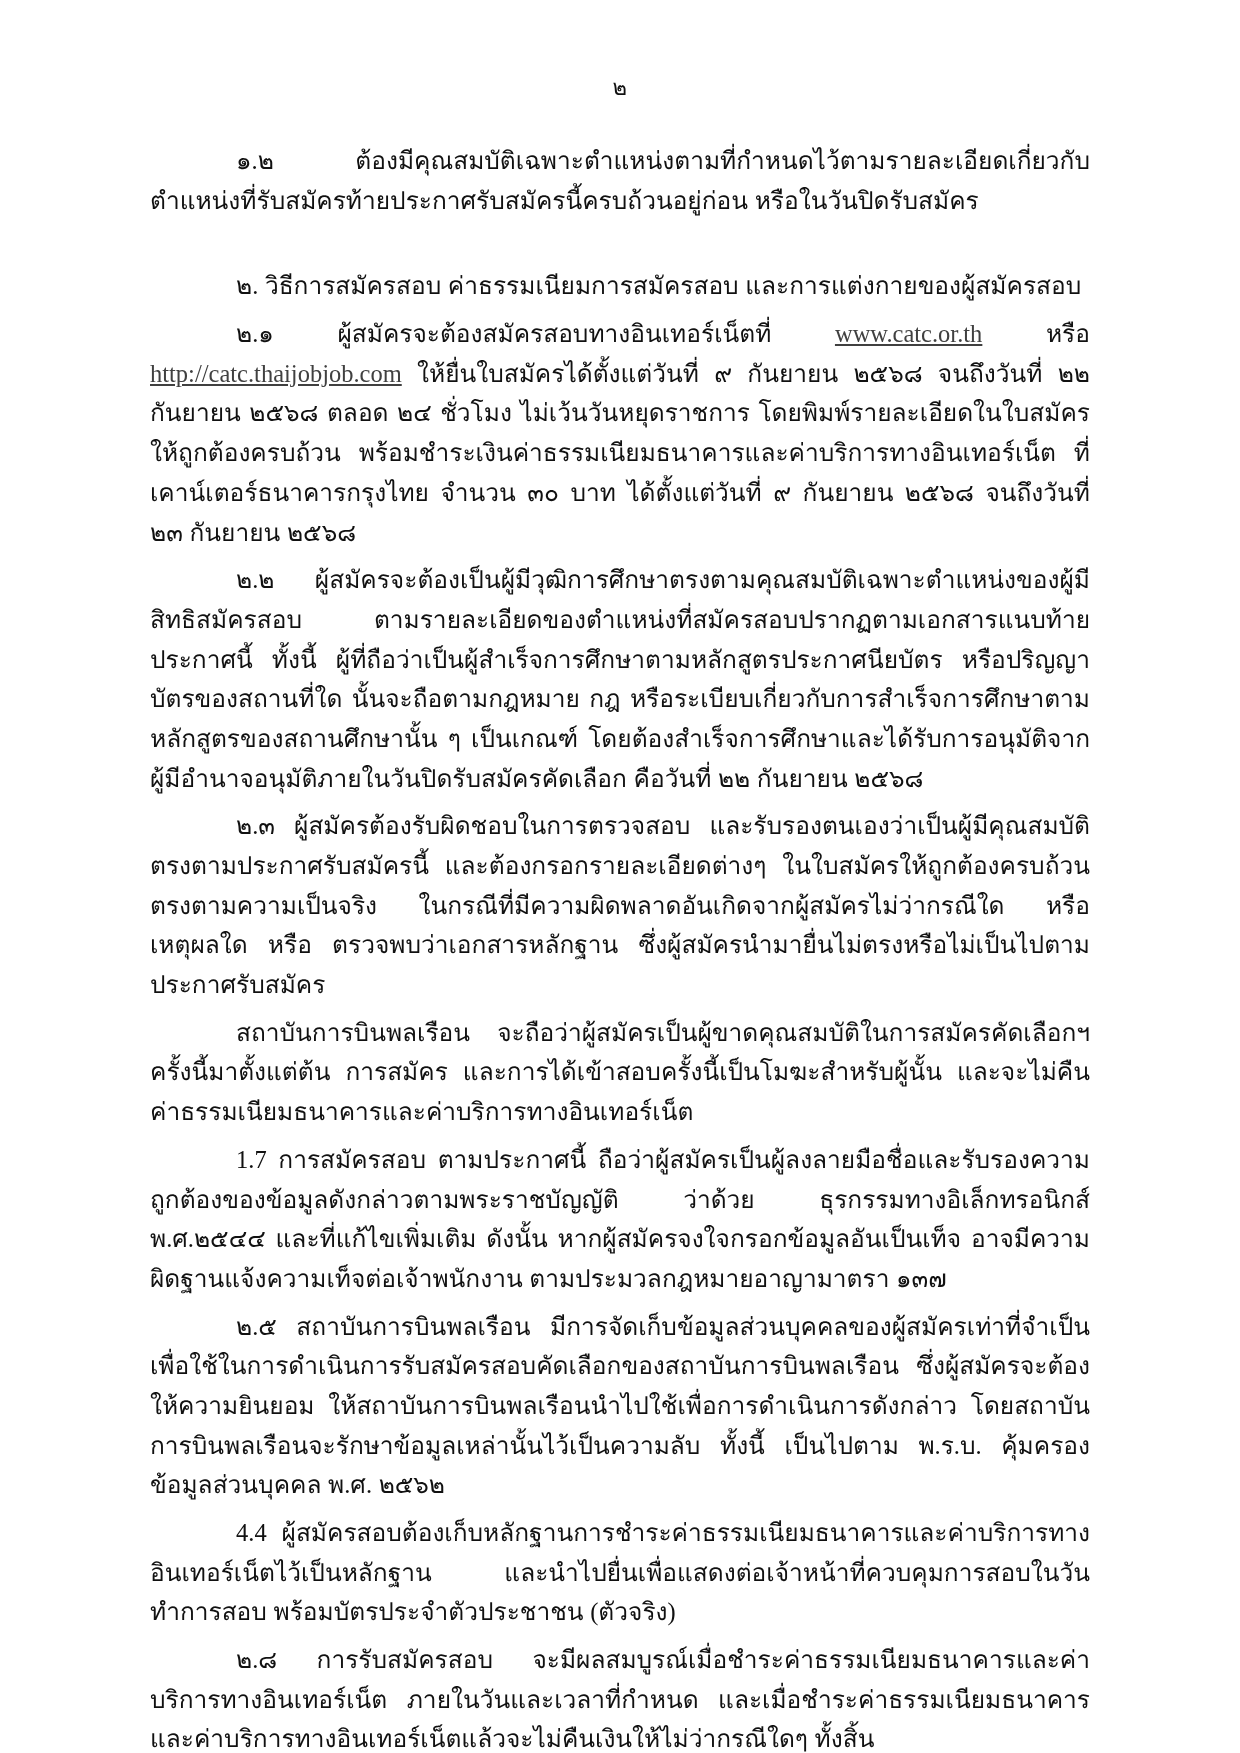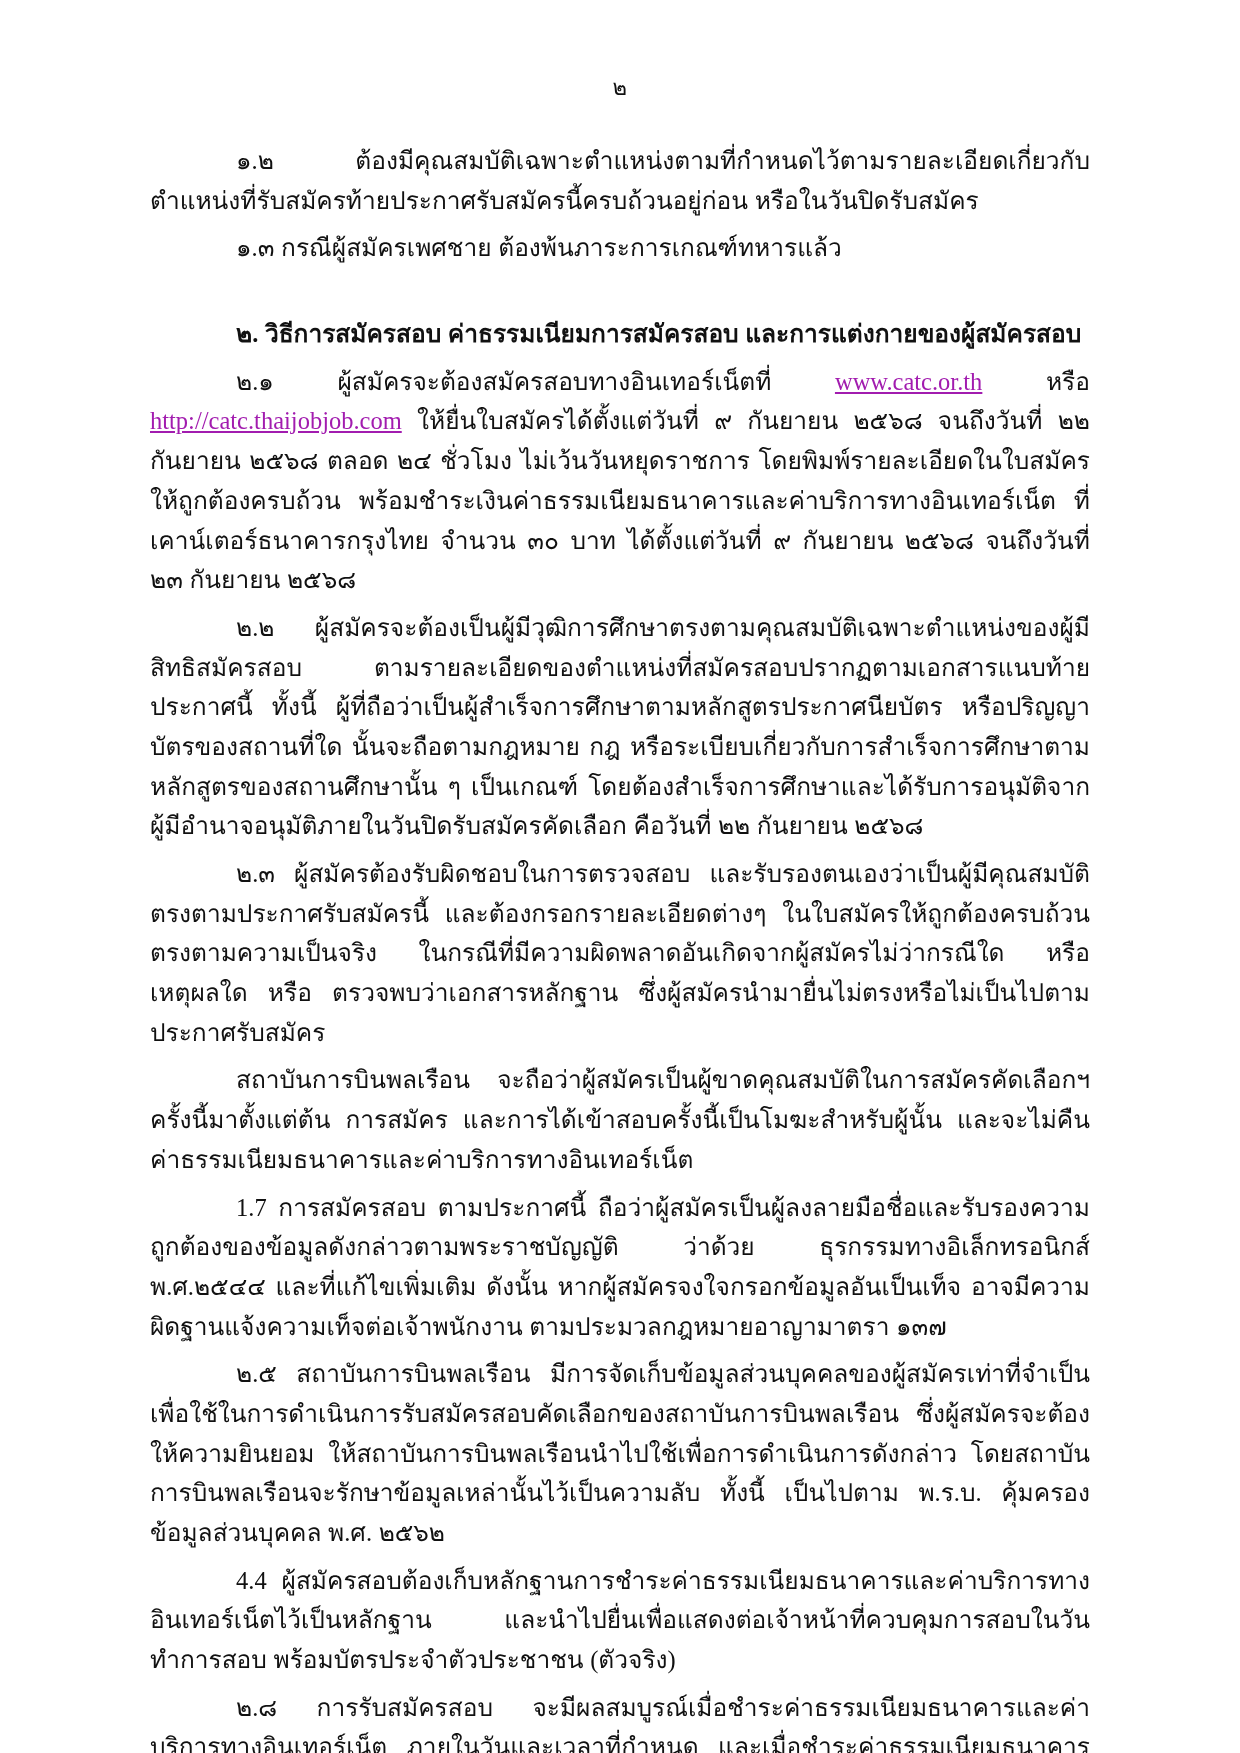--- a/index.html
+++ b/index.html
@@ -36,43 +36,42 @@
     word-spacing: 0.5px;
   }
   .para {
     margin: 8px 0 2px 0;
     text-indent: 0;
   }
   .para.indent {
     text-indent: 86px;
   }
   .section-head {
-    font-weight: bold;
+    font-weight: normal;
     margin: 30px 0 6px 0;
     text-indent: 86px;
     text-align: justify;
   }
   .spacer-sm { height: 14px; }
   .link {
     text-decoration: underline;
-    color: #a21caf;
+    color: #404040;
   }
 </style>
 </head>
 <body>
 
 <div class="page">
 
   <div class="page-number">๒</div>
 
   <div class="doc-body">
 
     <p class="para indent">๑.๒  ต้องมีคุณสมบัติเฉพาะตำแหน่งตามที่กำหนดไว้ตามรายละเอียดเกี่ยวกับตำแหน่งที่รับสมัครท้ายประกาศรับสมัครนี้ครบถ้วนอยู่ก่อน หรือในวันปิดรับสมัคร</p>
 
-    <p class="para indent">๑.๓  กรณีผู้สมัครเพศชาย ต้องพ้นภาระการเกณฑ์ทหารแล้ว</p>
 
     <div class="spacer-sm"></div>
 
     <p class="section-head">๒. วิธีการสมัครสอบ ค่าธรรมเนียมการสมัครสอบ และการแต่งกายของผู้สมัครสอบ</p>
 
     <p class="para indent"><span>๒.๑  ผู้สมัครจะต้องสมัครสอบทางอินเทอร์เน็ตที่ </span><span class="link">www.catc.or.th</span><span> หรือ </span><span class="link">http://catc.thaijobjob.com</span><span> ให้ยื่นใบสมัครได้ตั้งแต่วันที่ ๙ กันยายน ๒๕๖๘ จนถึงวันที่ ๒๒ กันยายน ๒๕๖๘  ตลอด ๒๔ ชั่วโมง ไม่เว้นวันหยุดราชการ โดยพิมพ์รายละเอียดในใบสมัครให้ถูกต้องครบถ้วน พร้อมชำระเงินค่าธรรมเนียมธนาคารและค่าบริการทางอินเทอร์เน็ต ที่เคาน์เตอร์ธนาคารกรุงไทย จำนวน ๓๐ บาท ได้ตั้งแต่วันที่ ๙ กันยายน ๒๕๖๘ จนถึงวันที่ ๒๓ กันยายน ๒๕๖๘</span></p>
 
     <p class="para indent">๒.๒  ผู้สมัครจะต้องเป็นผู้มีวุฒิการศึกษาตรงตามคุณสมบัติเฉพาะตำแหน่งของผู้มีสิทธิสมัครสอบ ตามรายละเอียดของตำแหน่งที่สมัครสอบปรากฏตามเอกสารแนบท้ายประกาศนี้ ทั้งนี้ ผู้ที่ถือว่าเป็นผู้สำเร็จการศึกษาตามหลักสูตรประกาศนียบัตร หรือปริญญาบัตรของสถานที่ใด นั้นจะถือตามกฎหมาย กฎ หรือระเบียบเกี่ยวกับการสำเร็จการศึกษาตามหลักสูตรของสถานศึกษานั้น ๆ เป็นเกณฑ์ โดยต้องสำเร็จการศึกษาและได้รับการอนุมัติจากผู้มีอำนาจอนุมัติภายในวันปิดรับสมัครคัดเลือก คือวันที่ ๒๒ กันยายน ๒๕๖๘</p>
 
     <p class="para indent">๒.๓  ผู้สมัครต้องรับผิดชอบในการตรวจสอบ และรับรองตนเองว่าเป็นผู้มีคุณสมบัติตรงตามประกาศรับสมัครนี้ และต้องกรอกรายละเอียดต่างๆ ในใบสมัครให้ถูกต้องครบถ้วนตรงตามความเป็นจริง ในกรณีที่มีความผิดพลาดอันเกิดจากผู้สมัครไม่ว่ากรณีใด หรือเหตุผลใด หรือ ตรวจพบว่าเอกสารหลักฐาน ซึ่งผู้สมัครนำมายื่นไม่ตรงหรือไม่เป็นไปตามประกาศรับสมัคร</p>

